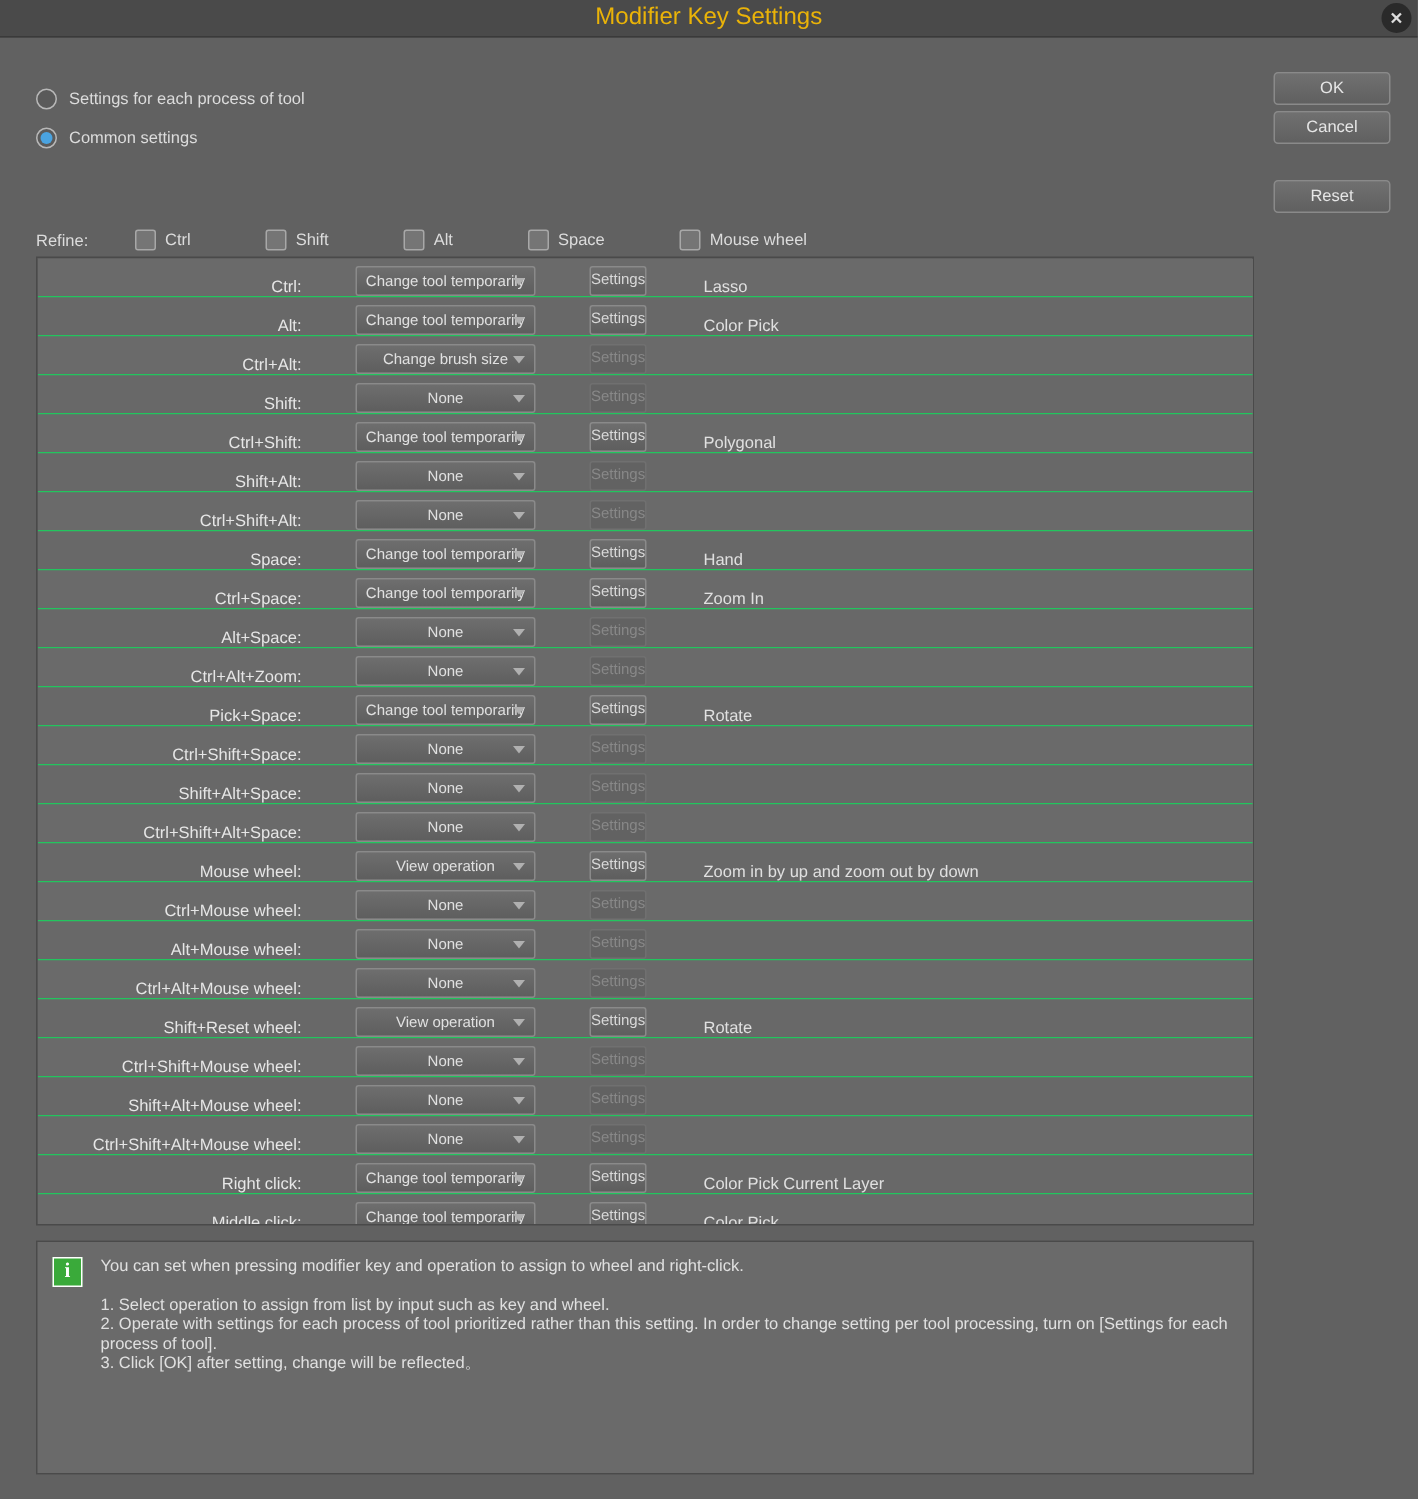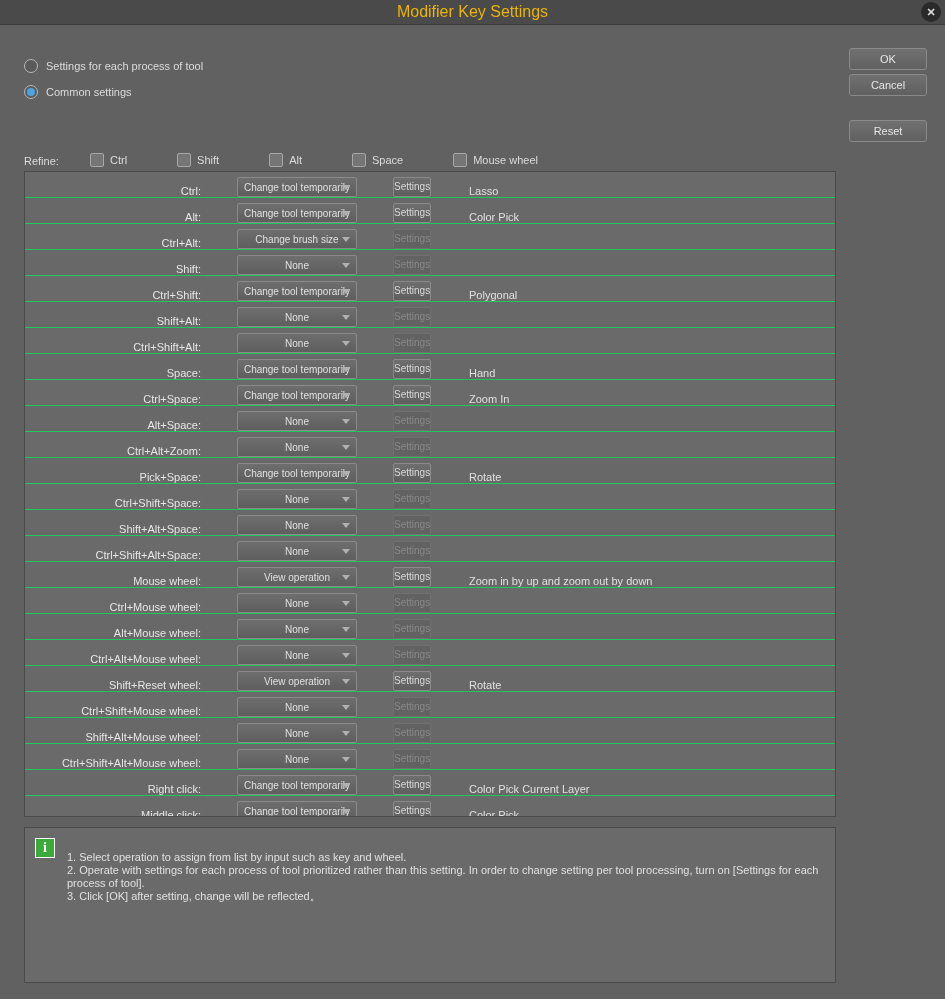--- a/index.html
+++ b/index.html
@@ -455,20 +455,21 @@
             <span>Change tool temporarily</span>
           </div>
           <div class="settings-btn">Settings</div>
           <div class="desc">Color Pick</div>
         </div>
       </div>
 
     <div class="info-box">
       <div class="info-icon">i</div>
       <div class="info-text">
+        <p>You can set when pressing modifier key and operation to assign to wheel and right-click.</p>
         <p>&nbsp;</p>
         <p>1. Select operation to assign from list by input such as key and wheel.</p>
         <p>2. Operate with settings for each process of tool prioritized rather than this setting. In order to change setting per tool processing, turn on [Settings for each process of tool].</p>
         <p>3. Click [OK] after setting, change will be reflected。</p>
       </div>
     </div>
   </div>
 </div>
 
 </body></html>

